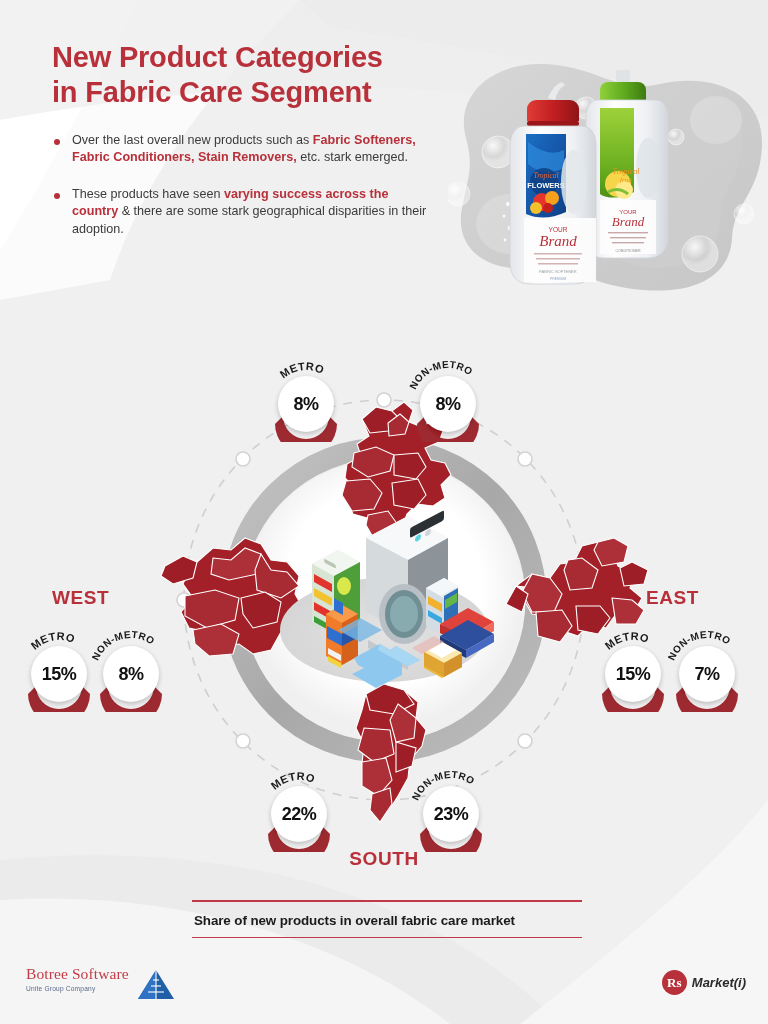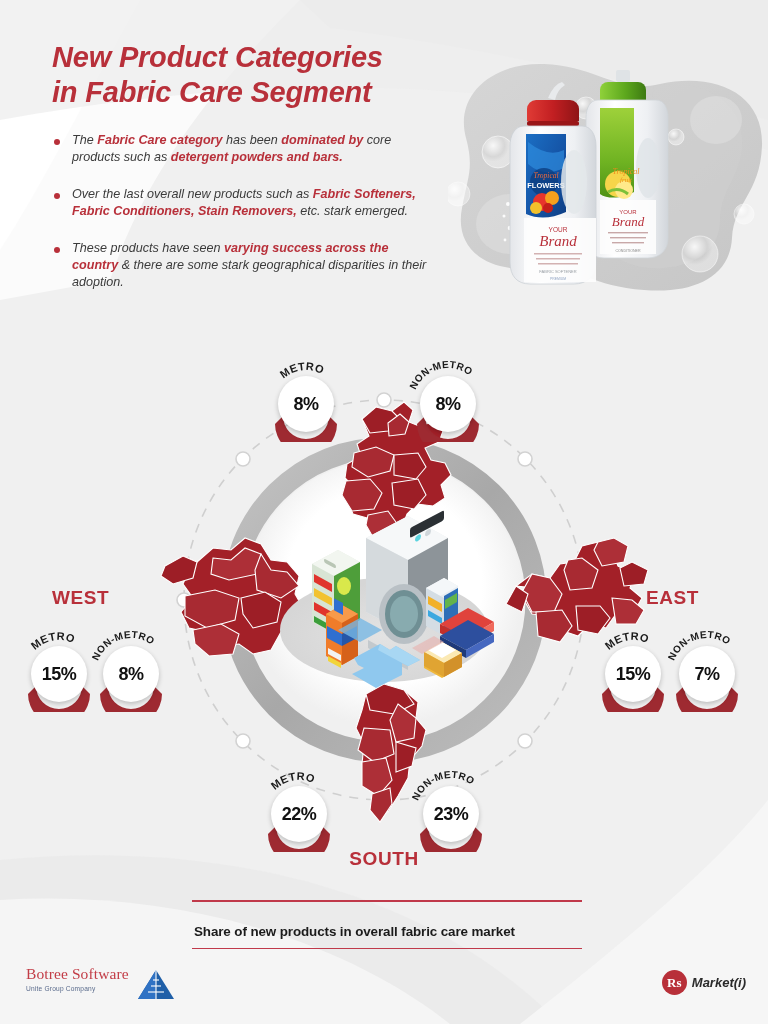--- a/index.html
+++ b/index.html
@@ -8,21 +8,21 @@
     font-family: "Liberation Sans", sans-serif;
     background:#f2f2f2;
     position:relative;
     overflow:hidden;
   }
 
   
   #bg { position:absolute; inset:0; z-index:0; }
 
   
-  #header { position:absolute; left:0; top:0; width:748px; height:310px; z-index:3;font-style:italic; }
+  #header { position:absolute; left:0; top:0; width:748px; height:310px; z-index:3; }
 
   #title {
     position:absolute; left:52px; top:40px; width:420px;
     font-size:29px; line-height:1.22; font-weight:bold;
     color:#b8303a; letter-spacing:-0.2px;
   }
   #title .l2 { display:block; }
 
   #bullets { position:absolute; left:52px; top:132px; width:375px; }
   .bullet { position:relative; padding-left:20px; margin-bottom:19px; }
@@ -73,21 +73,21 @@
   .badge.small .curvetext text { font-size:10px; }
 
   
   #caption {
     position:absolute; left:192px; top:900px; width:390px; z-index:5;
     text-align:left;
   }
   #caption .rule { height:1.6px; background:#c0394a; width:100%; }
   #caption .ctext {
     font-size:13.4px; font-weight:bold; color:#1b1b1b;
-    padding:22px 0 9px 2px; letter-spacing:-0.1px;
+    padding:11px 0 9px 2px; letter-spacing:-0.1px;
   }
 
   
   #logo-left { position:absolute; left:26px; top:966px; z-index:5; }
   #logo-left .bt {
     font-family:"Liberation Serif", serif;
     font-size:15.5px; color:#c23c46; letter-spacing:0.1px; line-height:1;
   }
   #logo-left .sub {
     font-size:6.6px; color:#5a6b8c; letter-spacing:0.2px; margin-top:3px;
@@ -123,24 +123,20 @@
 </svg>
 
 <div id="header">
 
   <h1 id="title">
     <span class="l1">New Product Categories</span>
     <span class="l2">in Fabric Care Segment</span>
   </h1>
 
   <div id="bullets">
-    <div class="bullet">
-      <span class="dot"></span>
-      <p><span>The </span><b>Fabric Care category</b><span> has been </span><b>dominated by</b><span> core products such as </span><b>detergent powders and bars.</b></p>
-    </div>
     <div class="bullet">
       <span class="dot"></span>
       <p><span>Over the last overall new products such as </span><b>Fabric Softeners,  Fabric Conditioners, Stain Removers,</b><span> etc. stark emerged.</span></p>
     </div>
     <div class="bullet">
       <span class="dot"></span>
       <p><span>These products have seen </span><b>varying success across the country</b><span> &amp; there are some stark geographical disparities in their adoption.</span></p>
     </div>
   </div>
 </div>

